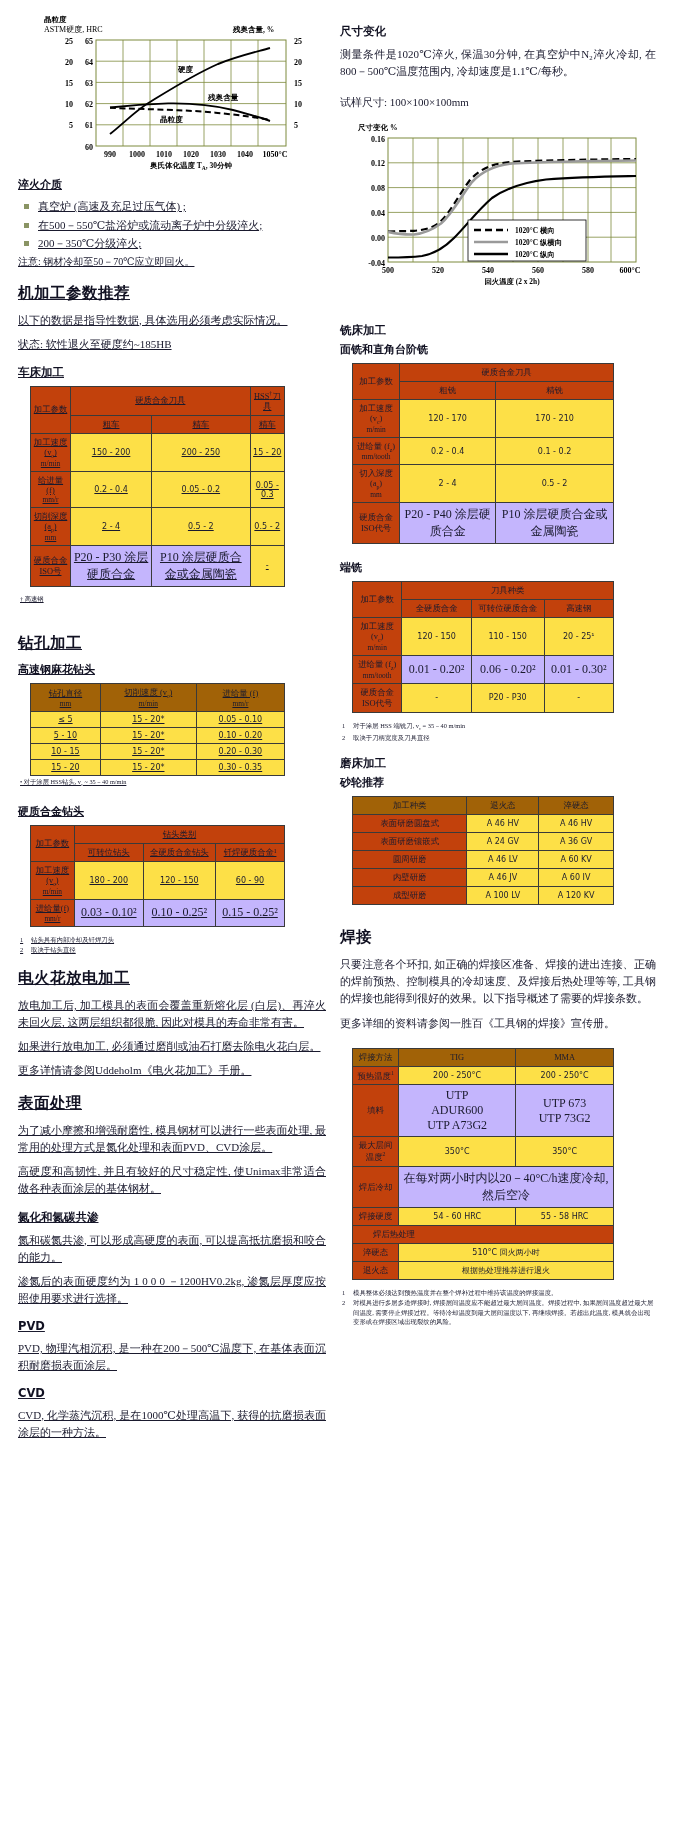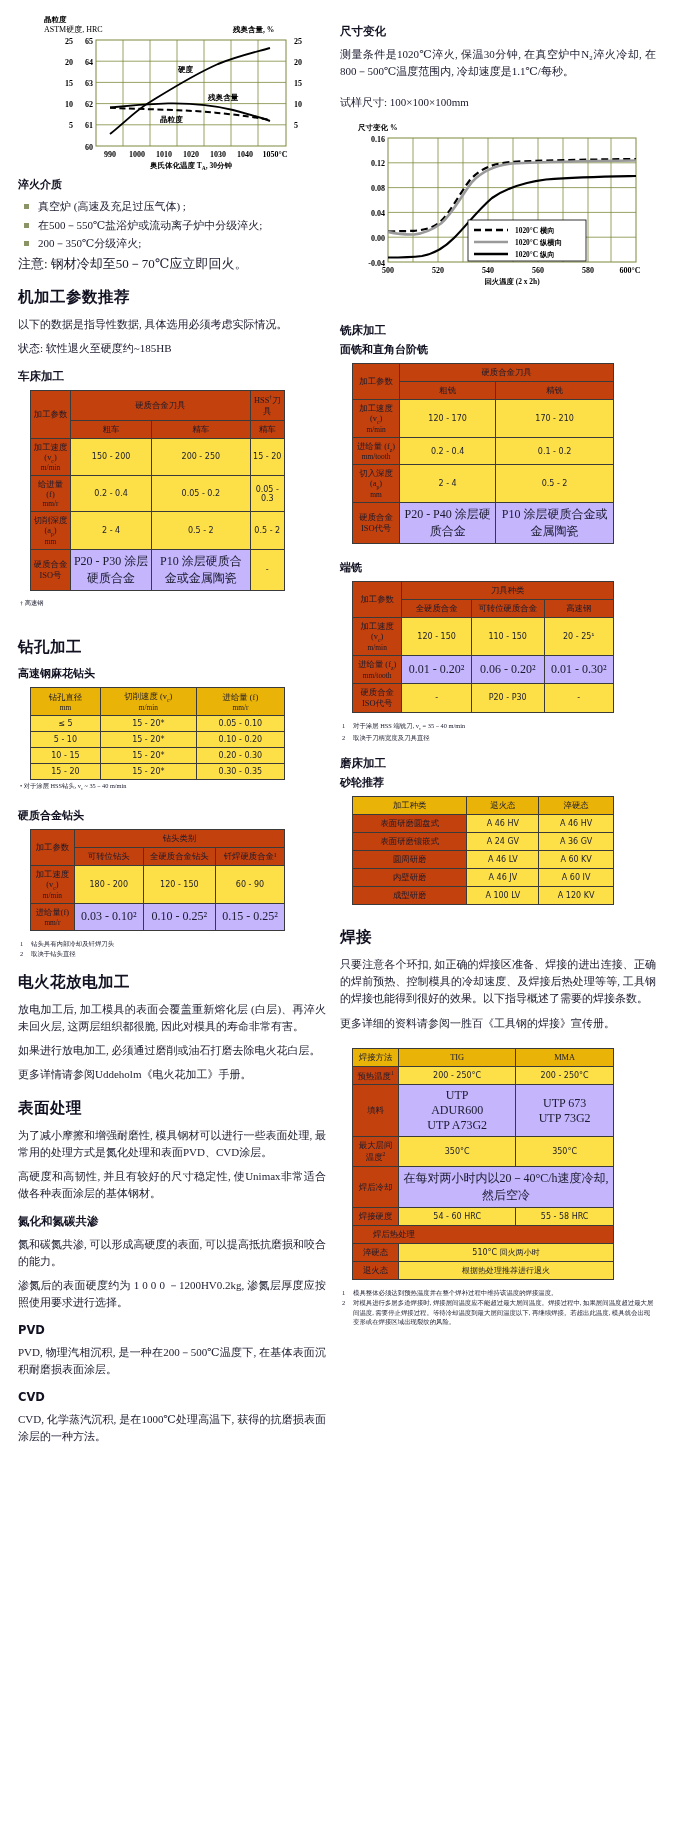--- a/index.html
+++ b/index.html
@@ -7,21 +7,21 @@
   body {
     width: 677px; height: 1834px;
     background: #ffffff;
     font-family: "Liberation Serif", "DejaVu Serif", serif;
     color: #1a1a2e;
     position: relative;
     overflow: hidden;
   }
   .page { display:flex; width:677px; padding: 8px 10px 0 10px; gap: 14px; }
   .col { width: 316px; }
-  .colL { padding-left: 8px; }
+  .colL { padding-left: 8px; text-decoration: underline; }
 
   h2.sec {
     font-family: "DejaVu Sans", sans-serif;
     font-weight: bold;
     font-size: 15.5px;
     margin: 14px 0 8px 0;
     letter-spacing: .5px;
     color:#111122;
   }
   h3.sub {
@@ -38,21 +38,21 @@
     margin: 3px 0 5px 0;
     color:#111122;
   }
   p.body {
     font-size: 11px;
     line-height: 1.55;
     margin: 7px 0;
     text-align: justify;
   }
   .note {
-    font-size: 13px;
+    font-size: 10px;
     line-height: 1.4;
     margin: 3px 0 0 0;
     color:#1a1a2e;
   }
   .note-sm { font-size: 6.3px; line-height:1.35; margin:2px 0 0 0; }
 
   ul.bullets { list-style:none; margin: 6px 0 0 0; padding: 0 0 0 4px; }
   ul.bullets li {
     position: relative;
     padding-left: 16px;
@@ -75,21 +75,21 @@
     font-family: "Liberation Serif", serif;
   }
   table.wide { width: 262px; }
   table.dt td, table.dt th {
     border: 1px solid #3a3a3a;
     text-align: center;
     vertical-align: middle;
     padding: 3px 2px;
     font-weight: normal;
   }
-  table.dt th { background: #eab308; font-weight: normal; }
+  table.dt th { background: #a16207; font-weight: normal; }
   table.dt td.hd { background: #c2410c; }
   table.dt td.num { background: #fde047; font-family:"DejaVu Sans",sans-serif; font-size:8px; }
   table.dt td.numS { background:#c4b5fd; font-size:12px; }
   .unit { font-size:7.4px; font-family:"Liberation Serif",serif; }
   sub { font-size: 68%; }
   sup { font-size: 68%; }
 
   
   .chartwrap { margin: 2px 0 0 0; position: relative; }
   svg text { font-family: "Liberation Serif", serif; }

